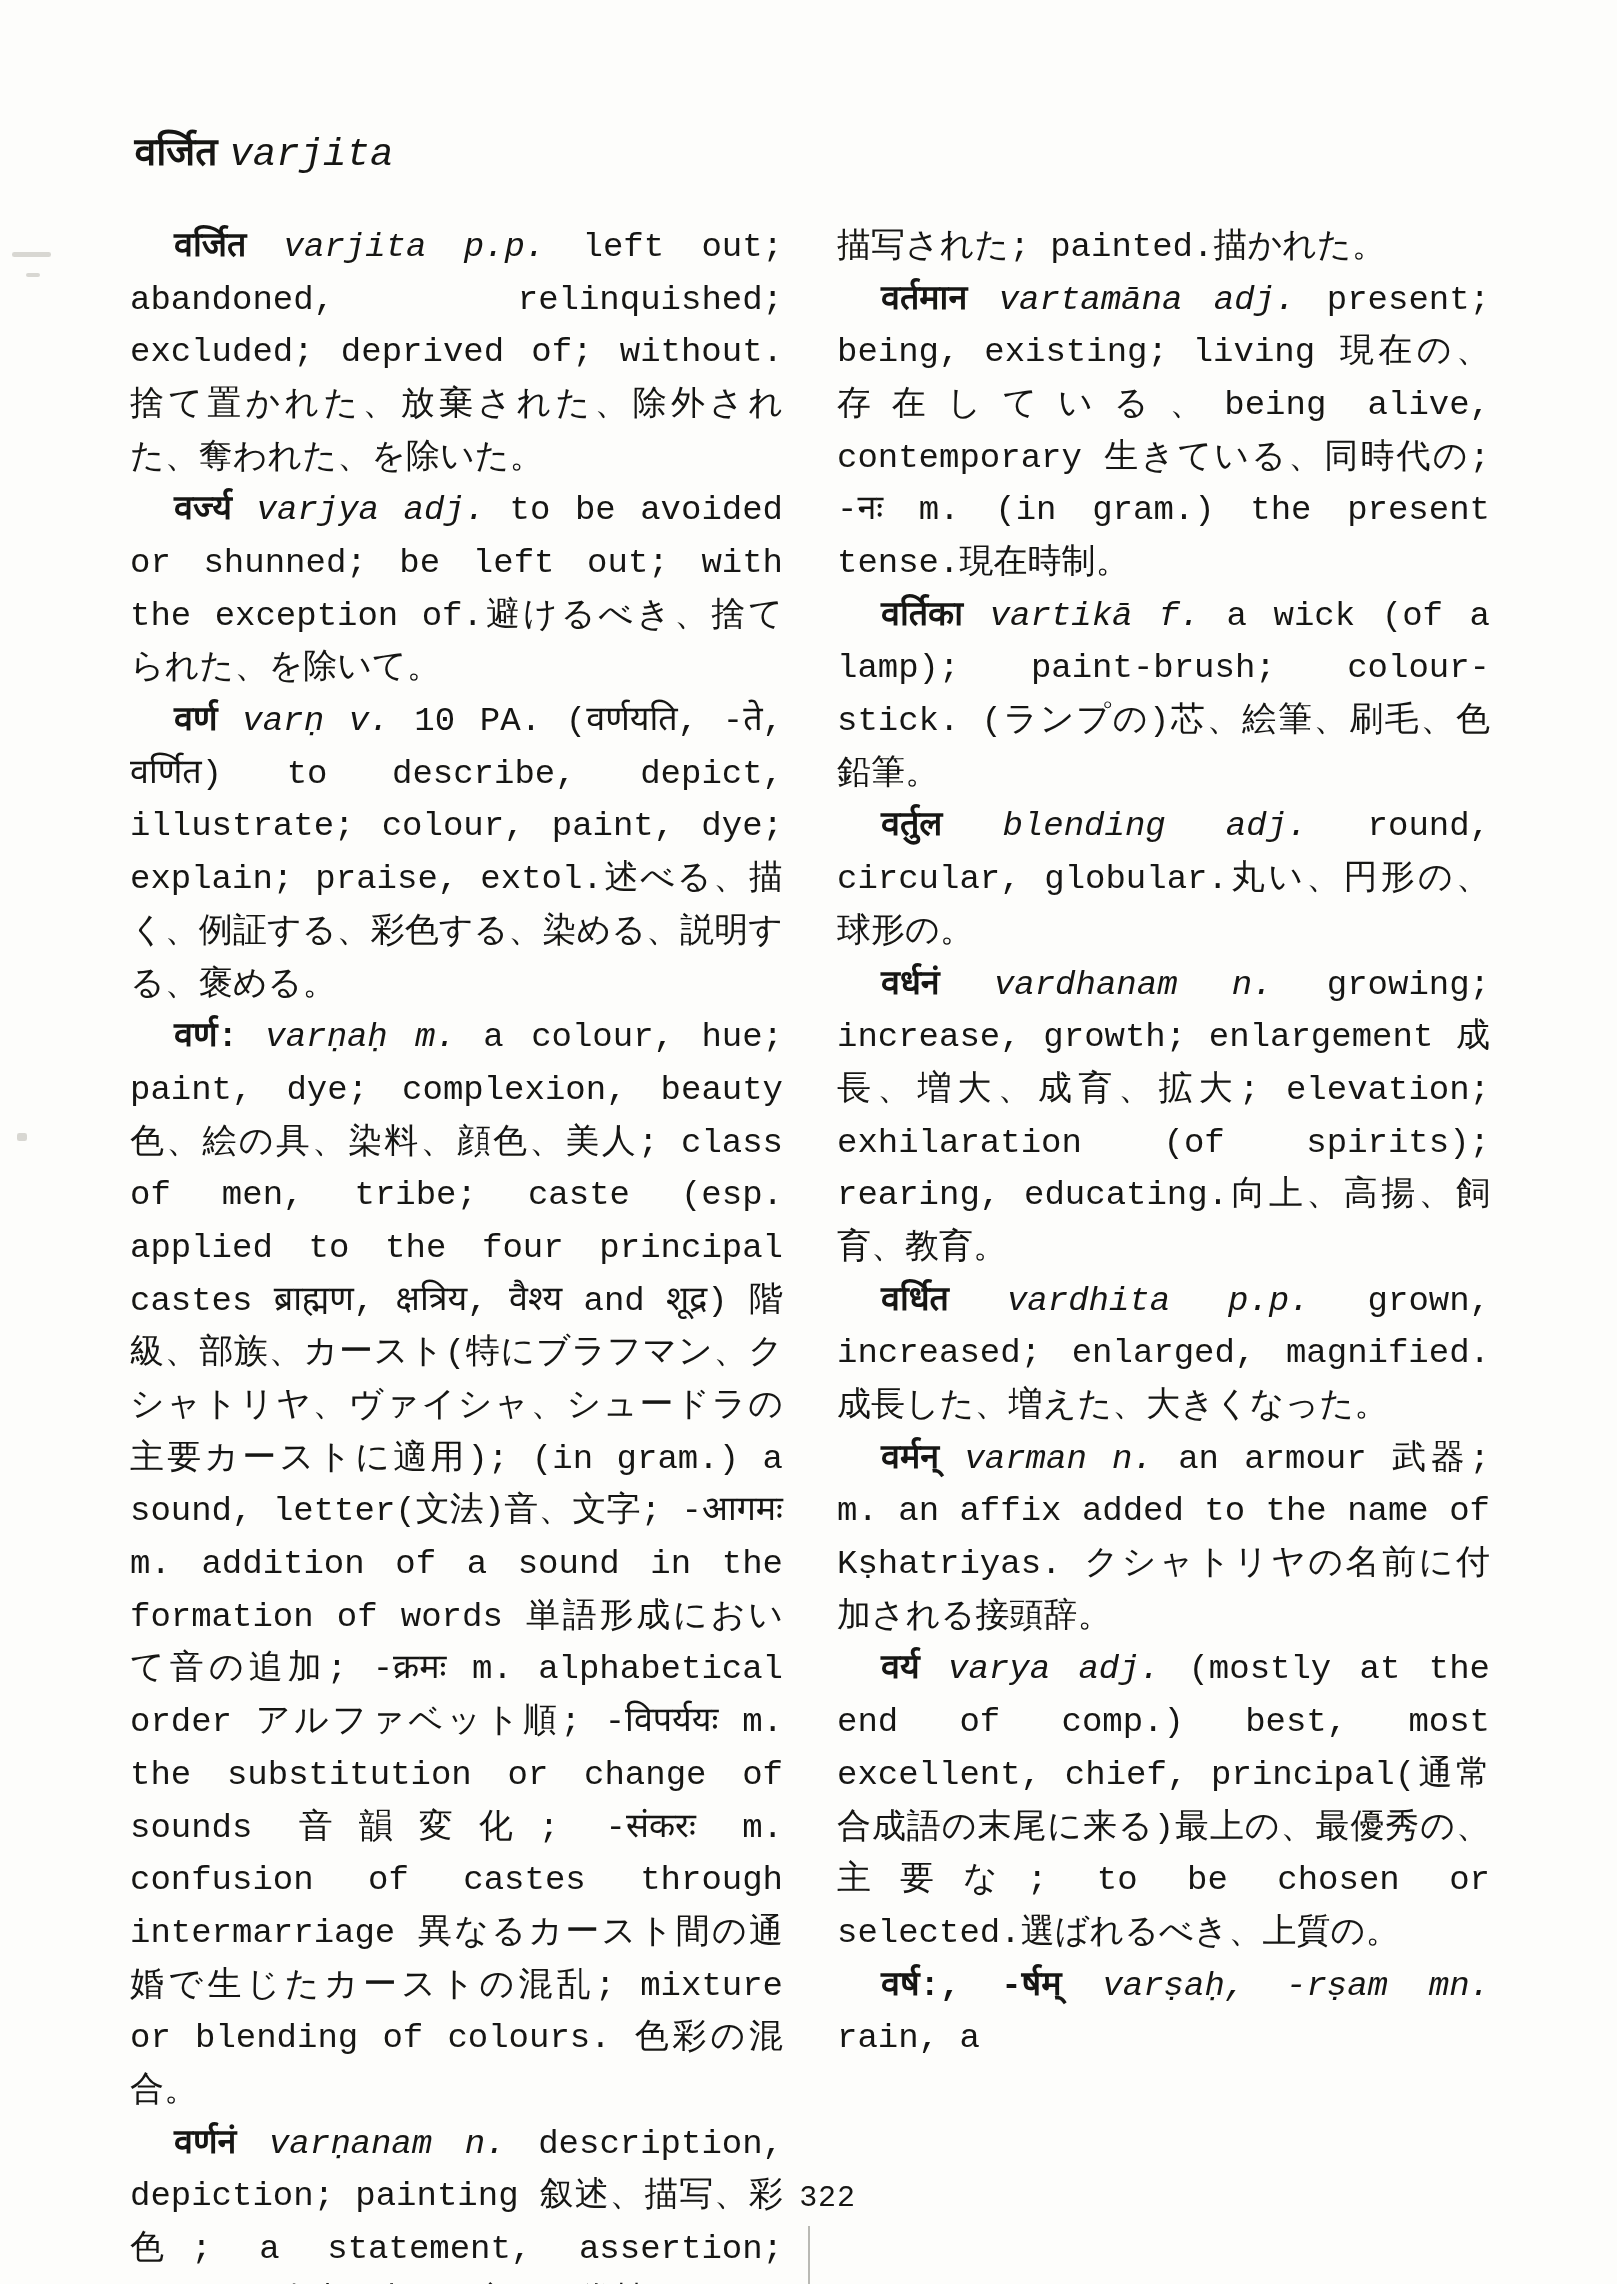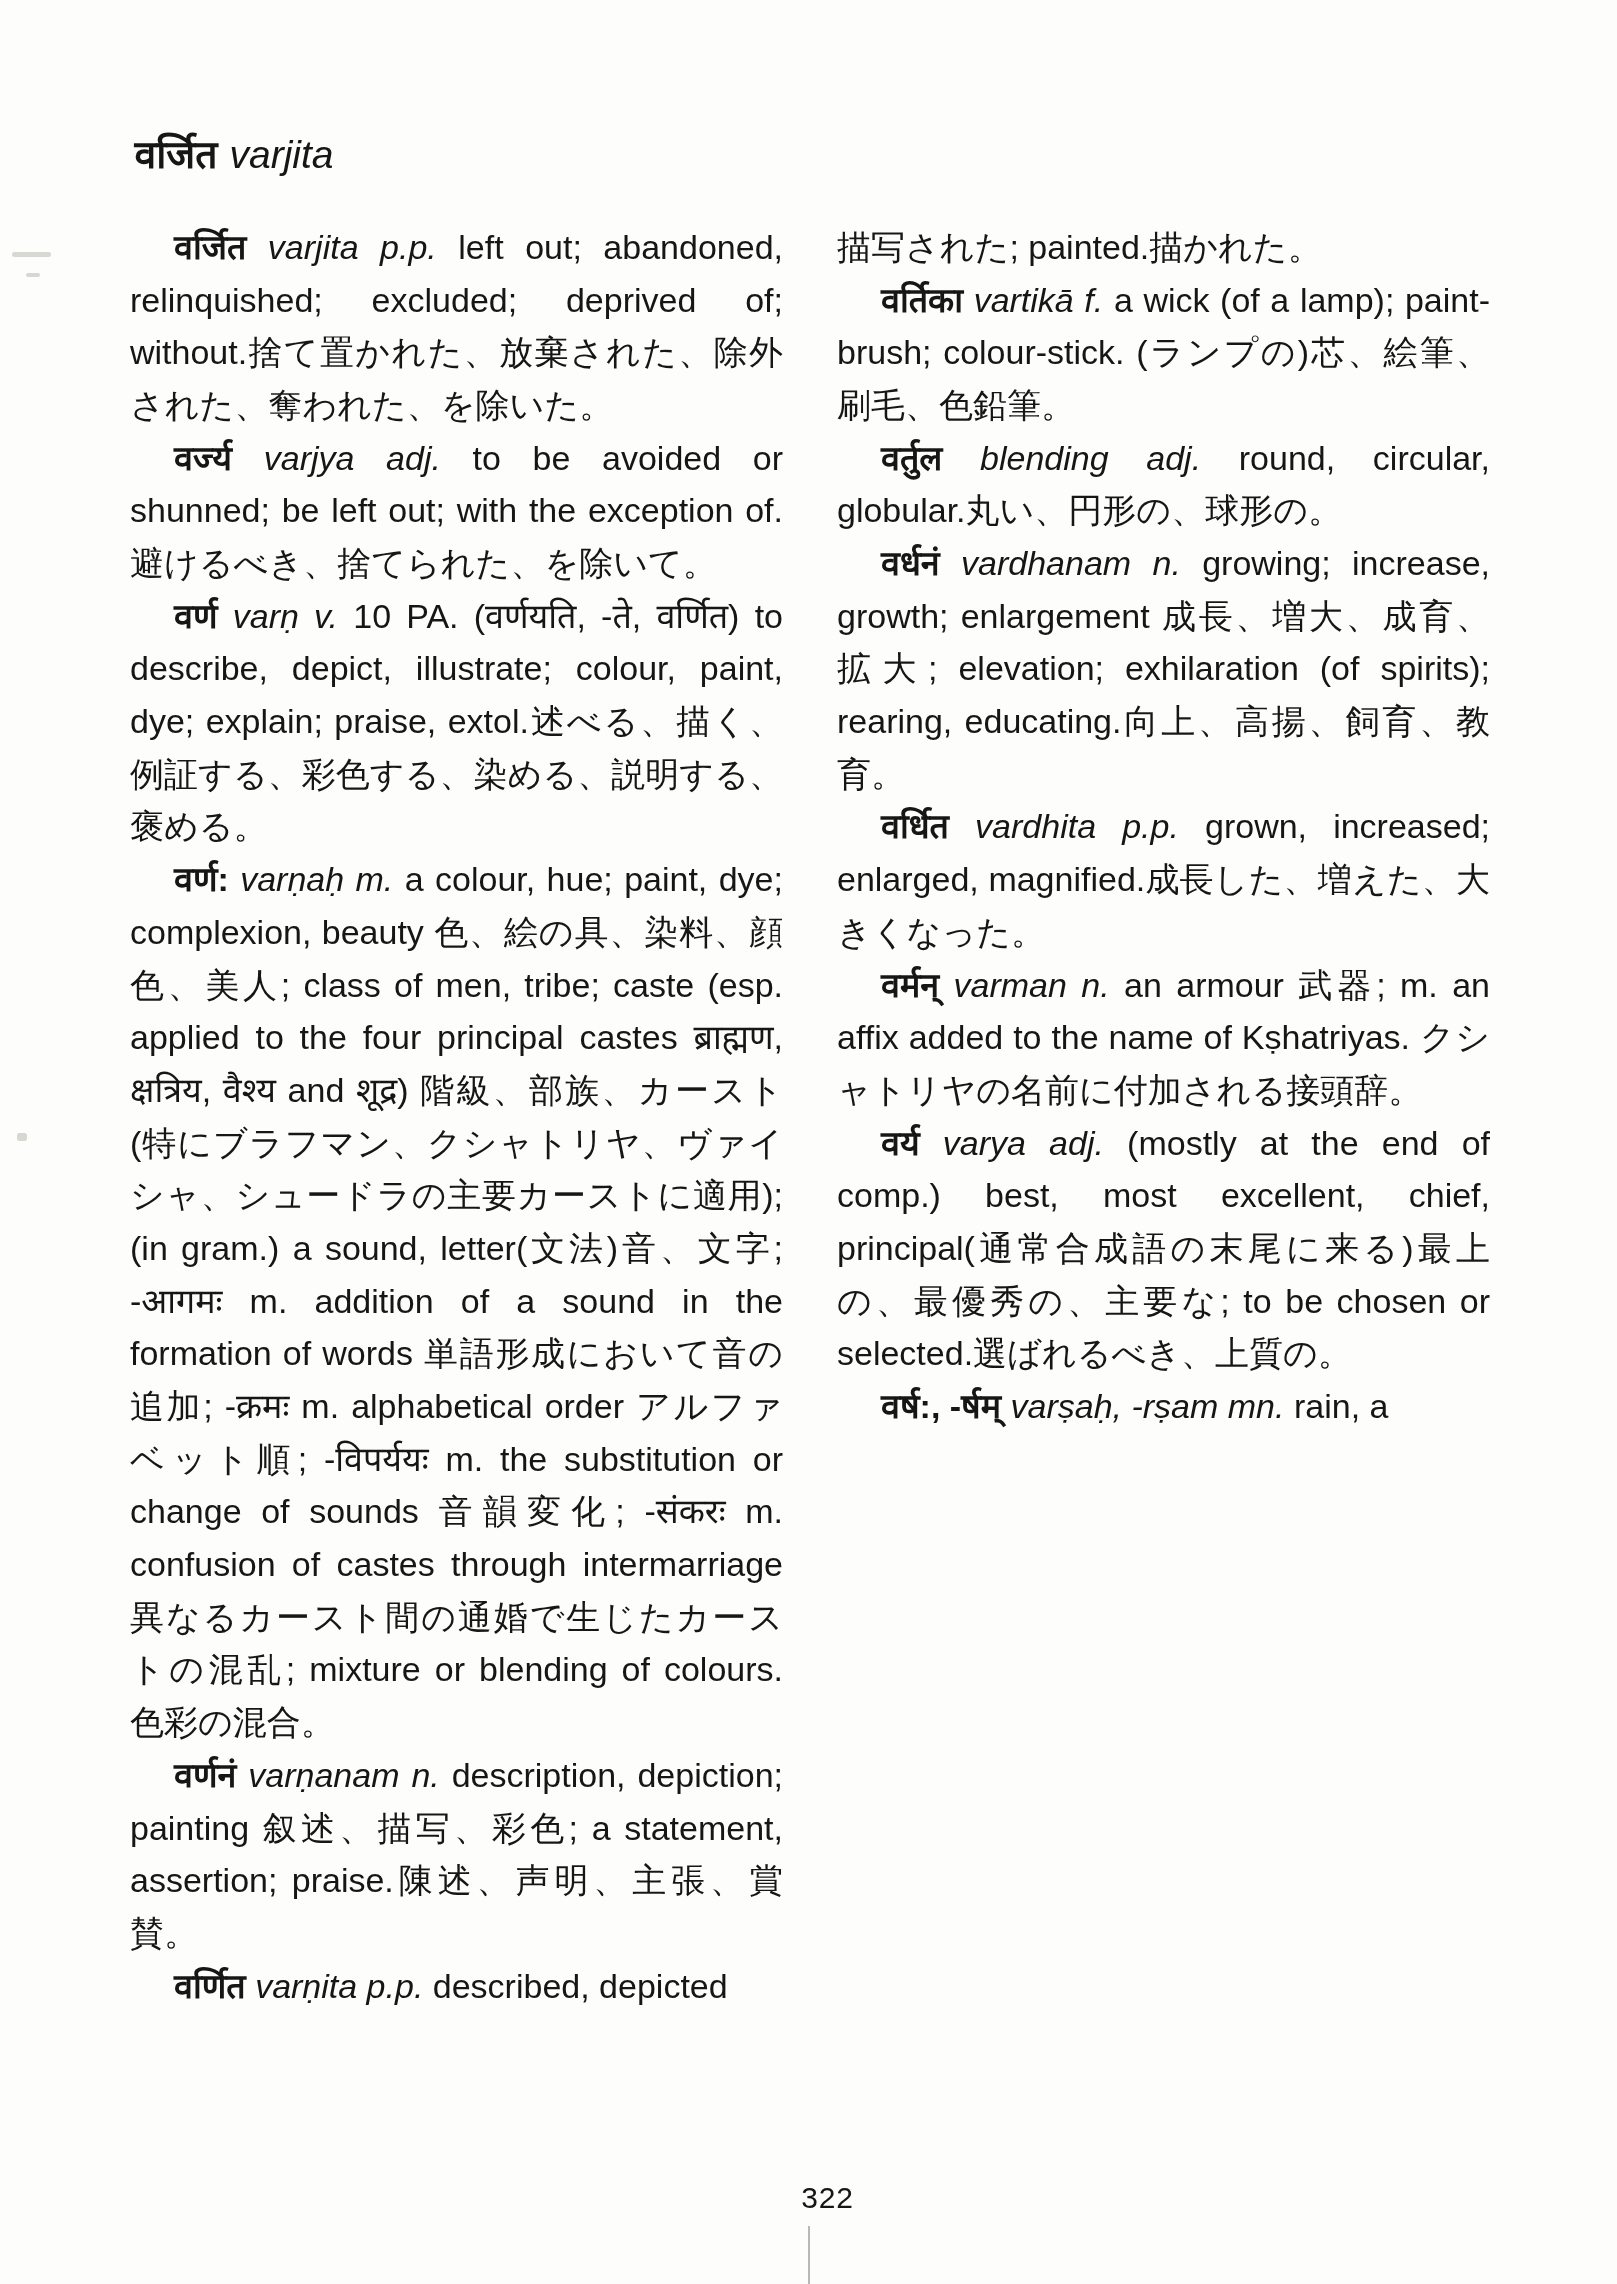--- a/index.html
+++ b/index.html
@@ -7,21 +7,21 @@
     padding: 0;
     background: #e9e9e6;
   }
   .page {
     position: relative;
     width: 1617px;
     height: 2284px;
     margin: 0 auto;
     background: #fdfdfb;
     color: #161614;
-    font-family: Liberation Sans, sans-serif;
+    font-family: Liberation Mono, monospace;
     overflow: hidden;
   }
   .content {
     position: absolute;
     left: 130px;
     top: 134px;
     width: 1360px;
   }
   .running-head {
     font-size: 39px;
@@ -104,20 +104,21 @@
       <div class="col">
           <p class="entry"><span class="headword">वर्जित</span> <span class="gram">varjita p.p.</span> <span class="body-text">left out; abandoned, relinquished; excluded; deprived of; without.捨て置かれた、放棄された、除外された、奪われた、を除いた。</span></p>
           <p class="entry"><span class="headword">वर्ज्य</span> <span class="gram">varjya adj.</span> <span class="body-text">to be avoided or shunned; be left out; with the exception of.避けるべき、捨てられた、を除いて。</span></p>
           <p class="entry"><span class="headword">वर्ण</span> <span class="gram">varṇ v.</span> <span class="body-text">10 PA. (वर्णयति, -ते, वर्णित) to describe, depict, illustrate; colour, paint, dye; explain; praise, extol.述べる、描く、例証する、彩色する、染める、説明する、褒める。</span></p>
           <p class="entry"><span class="headword">वर्ण:</span> <span class="gram">varṇaḥ m.</span> <span class="body-text">a colour, hue; paint, dye; complexion, beauty 色、絵の具、染料、顔色、美人; class of men, tribe; caste (esp. applied to the four principal castes ब्राह्मण, क्षत्रिय, वैश्य and शूद्र) 階級、部族、カースト(特にブラフマン、クシャトリヤ、ヴァイシャ、シュードラの主要カーストに適用); (in gram.) a sound, letter(文法)音、文字; -आगमः m. addition of a sound in the formation of words 単語形成において音の追加; -क्रमः m. alphabetical order アルファベット順; -विपर्ययः m. the substitution or change of sounds 音韻変化; -संकरः m. confusion of castes through intermarriage 異なるカースト間の通婚で生じたカーストの混乱; mixture or blending of colours. 色彩の混合。</span></p>
           <p class="entry"><span class="headword">वर्णनं</span> <span class="gram">varṇanam n.</span> <span class="body-text">description, depiction; painting 叙述、描写、彩色; a statement, assertion; praise.陳述、声明、主張、賞賛。</span></p>
           <p class="entry"><span class="headword">वर्णित</span> <span class="gram">varṇita p.p.</span> <span class="body-text">described, depicted</span></p>
         </div>
       <div class="col">
           <p class="entry continuation"><span class="body-text">描写された; painted.描かれた。</span></p>
+          <p class="entry"><span class="headword">वर्तमान</span> <span class="gram">vartamāna adj.</span> <span class="body-text">present; being, existing; living 現在の、存在している、being alive, contemporary 生きている、同時代の; -नः m. (in gram.) the present tense.現在時制。</span></p>
           <p class="entry"><span class="headword">वर्तिका</span> <span class="gram">vartikā f.</span> <span class="body-text">a wick (of a lamp); paint-brush; colour-stick. (ランプの)芯、絵筆、刷毛、色鉛筆。</span></p>
           <p class="entry"><span class="headword">वर्तुल</span> <span class="gram">blending adj.</span> <span class="body-text">round, circular, globular.丸い、円形の、球形の。</span></p>
           <p class="entry"><span class="headword">वर्धनं</span> <span class="gram">vardhanam n.</span> <span class="body-text">growing; increase, growth; enlargement 成長、増大、成育、拡大; elevation; exhilaration (of spirits); rearing, educating.向上、高揚、飼育、教育。</span></p>
           <p class="entry"><span class="headword">वर्धित</span> <span class="gram">vardhita p.p.</span> <span class="body-text">grown, increased; enlarged, magnified.成長した、増えた、大きくなった。</span></p>
           <p class="entry"><span class="headword">वर्मन्</span> <span class="gram">varman n.</span> <span class="body-text">an armour 武器; m. an affix added to the name of Kṣhatriyas. クシャトリヤの名前に付加される接頭辞。</span></p>
           <p class="entry"><span class="headword">वर्य</span> <span class="gram">varya adj.</span> <span class="body-text">(mostly at the end of comp.) best, most excellent, chief, principal(通常合成語の末尾に来る)最上の、最優秀の、主要な; to be chosen or selected.選ばれるべき、上質の。</span></p>
           <p class="entry"><span class="headword">वर्ष:, -र्षम्</span> <span class="gram">varṣaḥ, -rṣam mn.</span> <span class="body-text">rain, a</span></p>
         </div>
     </div>
   </div>

